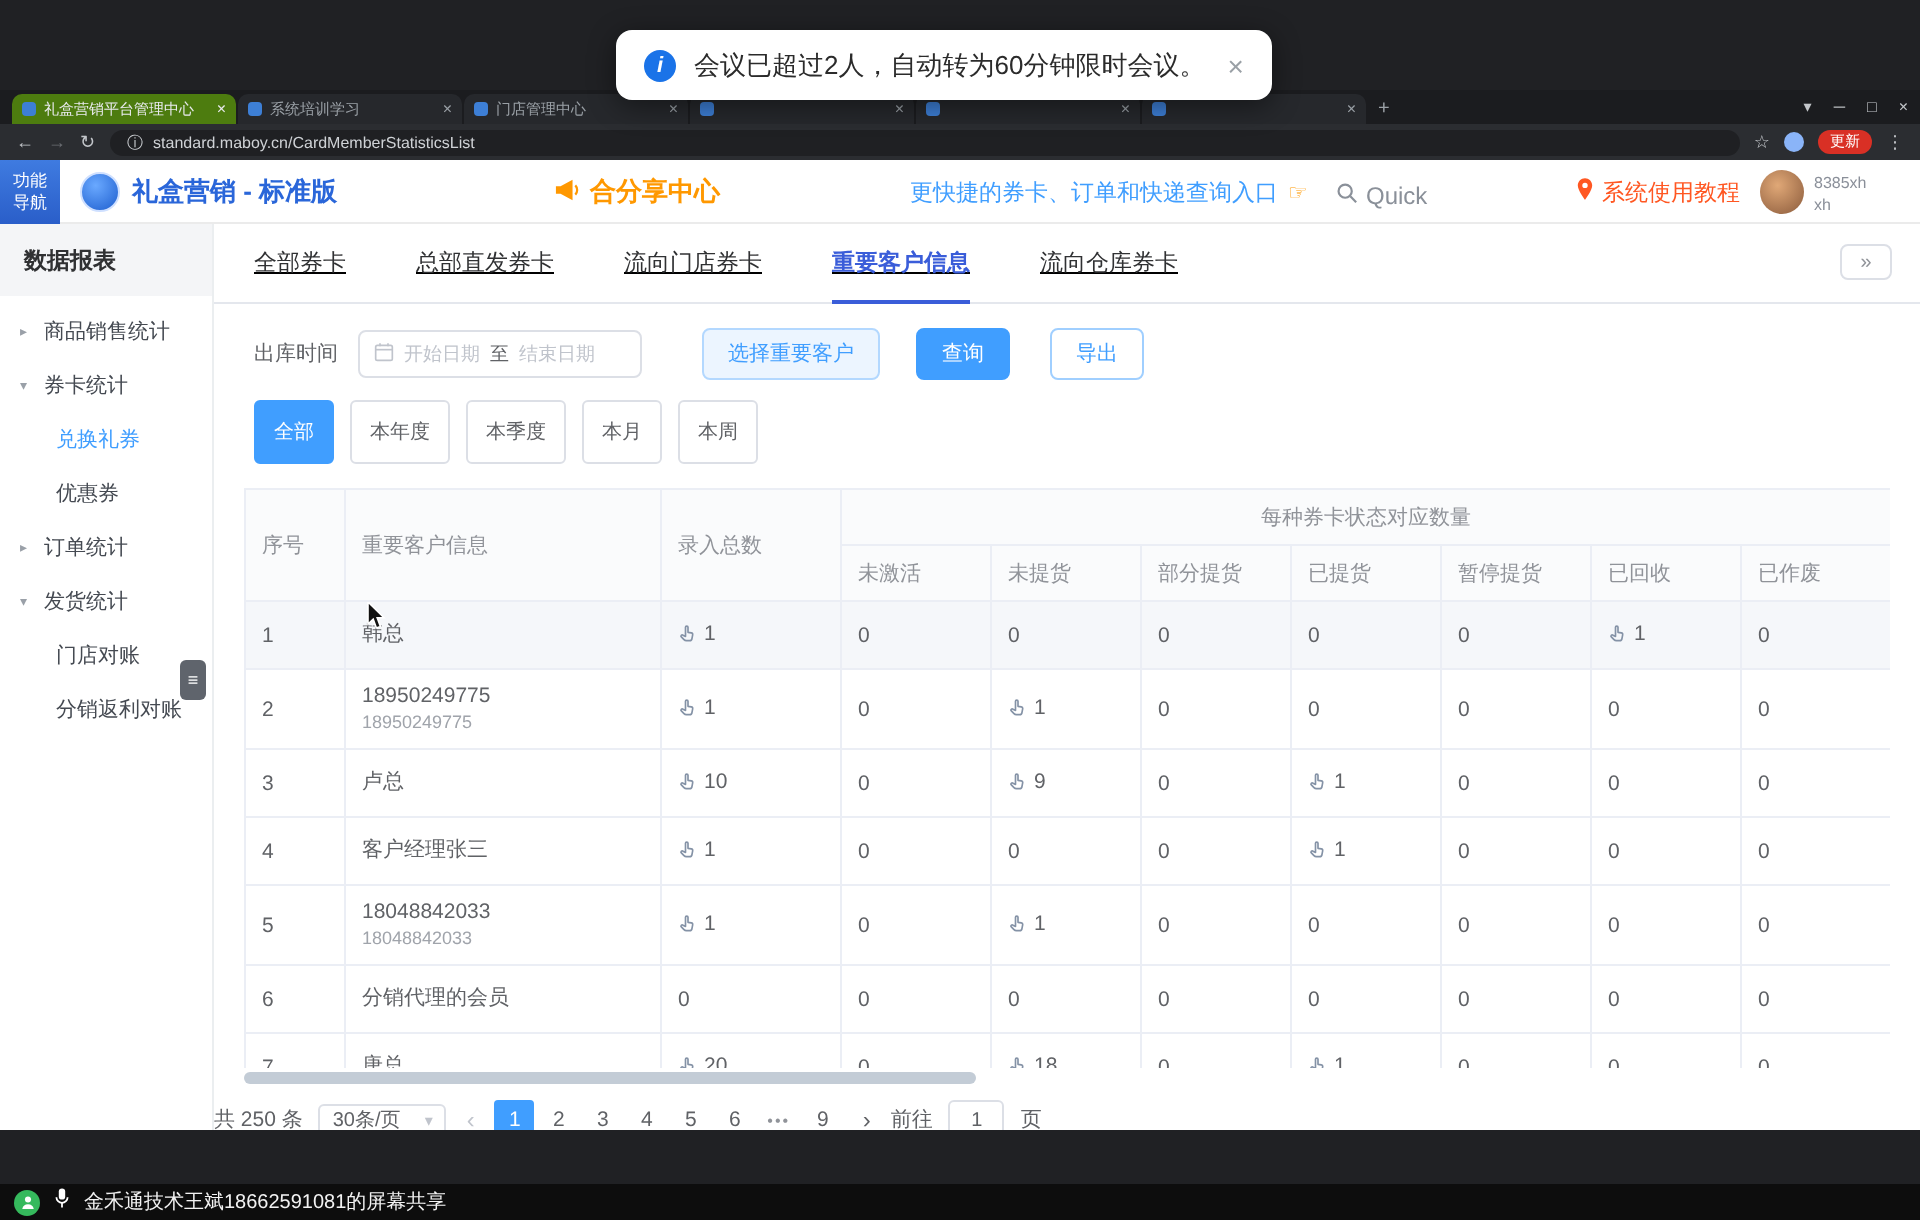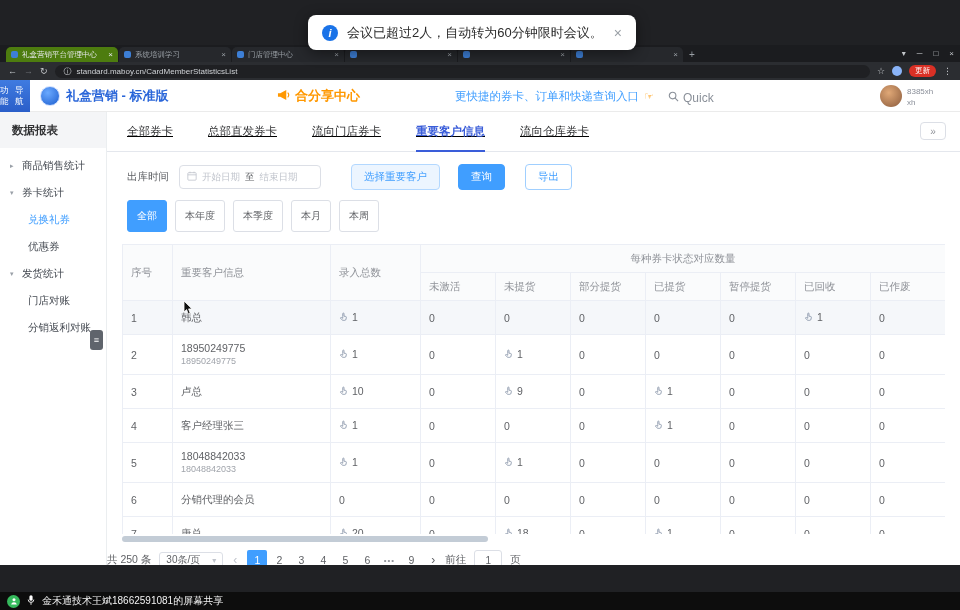--- a/index.html
+++ b/index.html
@@ -32,21 +32,21 @@
   .dim{color:#6b6e73;}
   .urlbox{flex:1;height:13px;background:#1f2023;border-radius:7px;display:flex;align-items:center;gap:5px;padding:0 9px;
           font-size:8px;color:#cfd2d6;overflow:hidden;white-space:nowrap;}
   .mini-avatar{width:10px;height:10px;border-radius:50%;background:#8ab4f8;flex:none;}
   .update-pill{background:#d93025;color:#fff;font-size:7.5px;border-radius:7px;padding:1px 6px;flex:none;}
 
   
   .app{position:absolute;left:0;top:35px;width:960px;height:485px;background:#fff;}
   .app-header{height:32px;position:relative;border-bottom:1px solid #ebebeb;background:#fff;}
   .nav-btn{position:absolute;left:0;top:0;width:30px;height:32px;background:linear-gradient(#3f7be0,#2a5ec9);
-           color:#fff;font-size:8.5px;line-height:1.3;display:flex;flex-direction:row;align-items:center;justify-content:center;}
+           color:#fff;font-size:8.5px;line-height:1.3;display:flex;flex-direction:column;align-items:center;justify-content:center;}
   .brand{position:absolute;left:40px;top:0;height:32px;display:flex;align-items:center;gap:6px;}
   .brand-logo{width:20px;height:20px;border-radius:50%;background:radial-gradient(circle at 38% 32%,#6aa9ff,#1d5ecf);
               border:1.5px solid #cfe0ff;}
   .brand-text{color:#2a66d9;font-size:13px;font-weight:bold;white-space:nowrap;}
   .share-center{position:absolute;left:277px;top:0;height:32px;display:flex;align-items:center;gap:5px;
                 color:#ff9800;font-size:13px;font-weight:bold;white-space:nowrap;}
   .quick-entry{position:absolute;left:455px;top:0;height:32px;display:flex;align-items:center;gap:5px;
                color:#409eff;font-size:11.5px;white-space:nowrap;}
   .point-ic{color:#ff9800;font-size:11px;}
   .quick-search{position:absolute;left:668px;top:0;height:36px;display:flex;align-items:center;gap:4px;
@@ -220,20 +220,26 @@
         <span>更快捷的券卡、订单和快递查询入口</span>
         <span class="point-ic">☞</span>
       </div>
       <div class="quick-search">
         <span><svg width="11" height="11" viewBox="0 0 12 12">
               <circle cx="5" cy="5" r="3.6" fill="none" stroke="#8a9099" stroke-width="1.2"></circle>
               <line x1="7.8" y1="7.8" x2="11" y2="11" stroke="#8a9099" stroke-width="1.2"></line>
             </svg></span>
         <span>Quick</span>
       </div>
+      <div class="tutorial">
+        <span><svg width="9" height="11" viewBox="0 0 10 12">
+              <path d="M5 0C2.8 0 1 1.8 1 4c0 2.7 4 8 4 8s4-5.3 4-8c0-2.2-1.8-4-4-4zm0 5.5A1.5 1.5 0 115 2.5a1.5 1.5 0 010 3z" fill="#ff5722"></path>
+            </svg></span>
+        <span>系统使用教程</span>
+      </div>
       <span class="avatar"></span>
       <div class="user-info">
         <div>8385xh</div>
         <div>xh</div>
       </div>
     </div>
 
     <div class="app-body">
 
       <div class="sidebar">
@@ -245,20 +251,24 @@
             </div>
             <div class="menu-item">
               <span class="arrow">▾</span>
               <span class="mlabel">券卡统计</span>
             </div>
             <div class="menu-item child active">
               <span class="mlabel">兑换礼券</span>
             </div>
             <div class="menu-item child">
               <span class="mlabel">优惠券</span>
+            </div>
+            <div class="menu-item">
+              <span class="arrow">▸</span>
+              <span class="mlabel">订单统计</span>
             </div>
             <div class="menu-item">
               <span class="arrow">▾</span>
               <span class="mlabel">发货统计</span>
             </div>
             <div class="menu-item child">
               <span class="mlabel">门店对账</span>
             </div>
             <div class="menu-item child">
               <span class="mlabel">分销返利对账</span>

